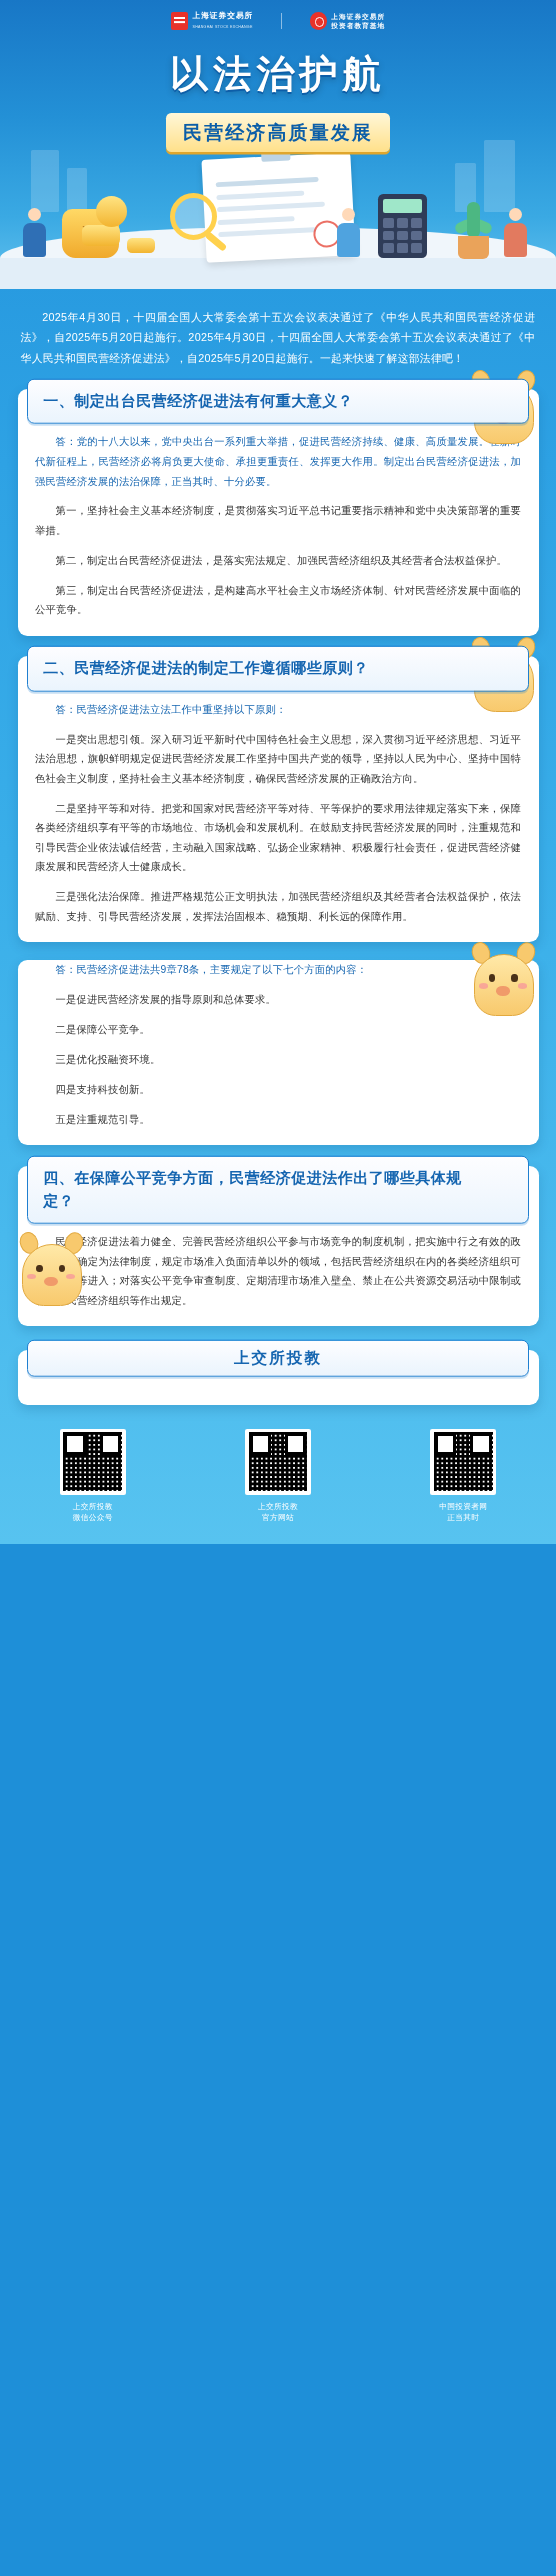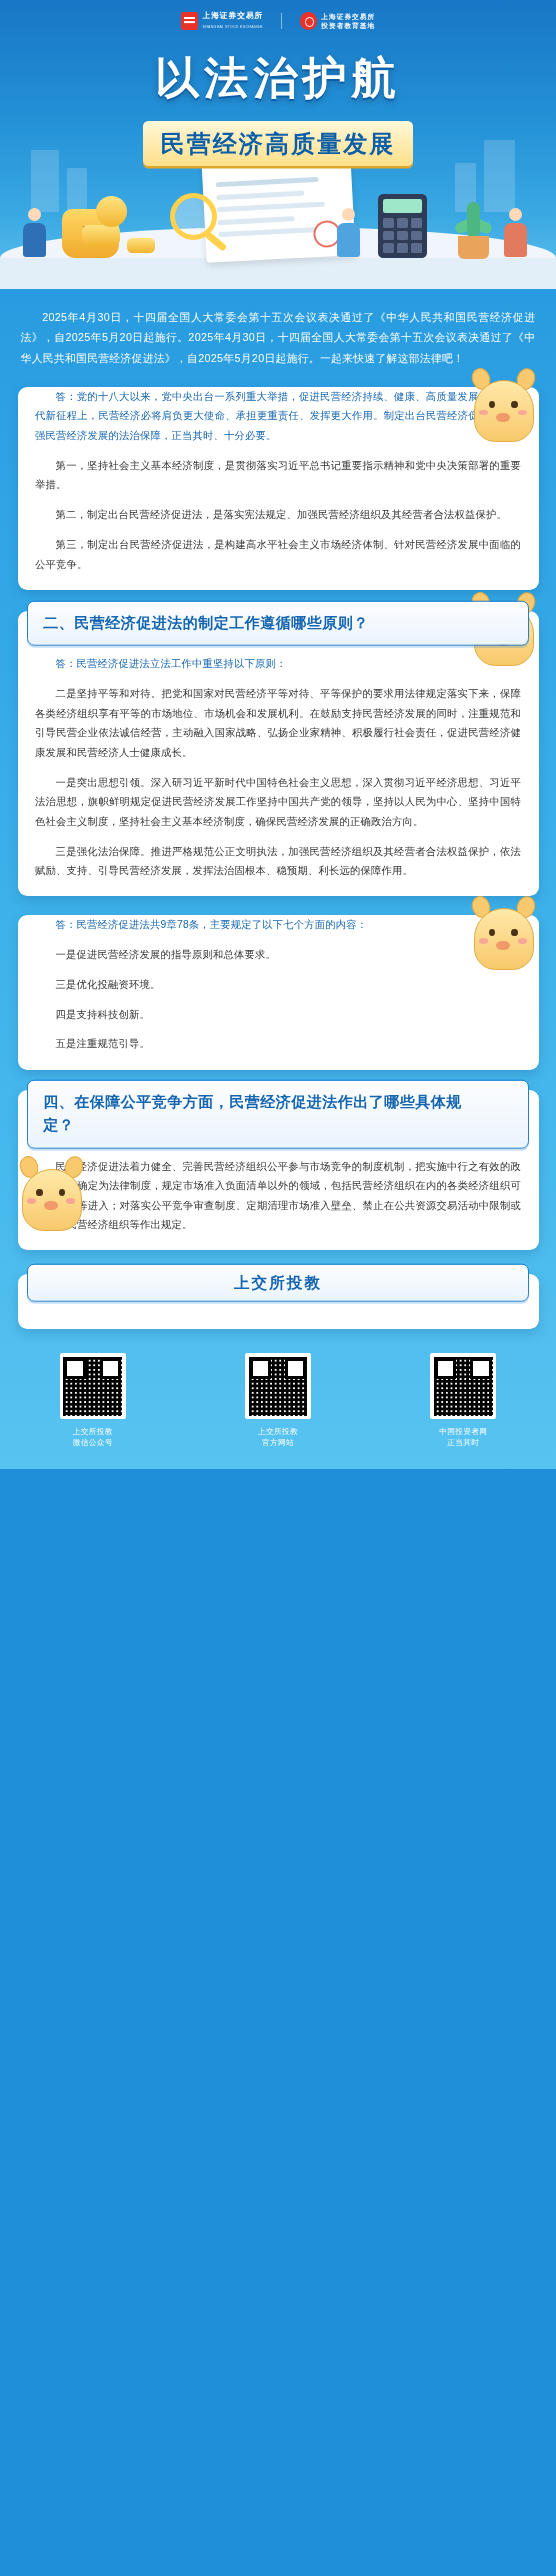--- a/index.html
+++ b/index.html
@@ -19,21 +19,21 @@
 
   
   .header {
     position:relative;
     height:289px;
     background:linear-gradient(180deg,#1877c6 0%, #2390d6 40%, #3aa9e3 75%, #63c2ef 100%);
     overflow:hidden;
   }
   .logos {
     position:absolute; top:11.3px; left:0; width:100%;
-    display:flex; justify-content:center; align-items:center; gap:18px;
+    display:flex; justify-content:center; align-items:center; gap:28px;
     z-index:5;
   }
   .logo-box { display:flex; align-items:center; gap:4.1px; }
   .logo-mark {
     width:17.5px;height:17.5px;border-radius:2.1px;
     background:#e8322a; position:relative;
   }
   .logo-mark:after{
     content:""; position:absolute; left:3.6px; top:4.6px; width:10.3px;height:2.6px;
     background:#fff; box-shadow:0 4.1px 0 #fff;
@@ -46,32 +46,32 @@
     width:17.5px;height:17.5px;border-radius:50%;
     background:#e8322a;position:relative;
   }
   .logo-box2 .logo-mark2:after{
     content:"";position:absolute;left:5.2px;top:5.2px;width:7.2px;height:7.2px;
     border:1.5px solid #fff;border-radius:50%;
   }
 
   .title-wrap { position:absolute; top:49px; left:0; width:100%; text-align:center; z-index:6;}
   .title-main {
-    font-size:44px; font-weight:bold; color:#fff; letter-spacing:5.2px;
+    font-size:38px; font-weight:bold; color:#fff; letter-spacing:5.2px;
     text-shadow:0 2.1px 0 #0d5ea8, 0 3.1px 7.2px rgba(0,0,0,.25);
     font-family:"Liberation Serif","DejaVu Serif",serif;
   }
   .title-sub-box {
     margin:13.4px auto 0; display:inline-block;
     background:linear-gradient(180deg,#fff7d8,#ffe08a);
     border-radius:5.2px; padding:6.2px 17.5px;
     box-shadow:0 2.6px 0 #e0a62c;
   }
   .title-sub {
-    font-size:24px; font-weight:bold; color:#0b5ea8; letter-spacing:2.1px;
+    font-size:19px; font-weight:bold; color:#0b5ea8; letter-spacing:2.1px;
     font-family:"Liberation Serif","DejaVu Serif",serif;
   }
 
   
   .illus { position:absolute; left:0; bottom:0; width:556px; height:155px; }
   .ground {
     position:absolute; bottom:0; left:0; width:556px; height:62px;
     background:#f0f6fb; border-radius:50% 50% 0 0 / 31px 31px 0 0;
   }
   .ground2{
@@ -368,20 +368,23 @@
     <div class="mascot m-right">
       <span class="m-ear l"></span>
         <span class="m-ear r"></span>
       <span class="m-body"></span>
       <span class="m-eye l"></span>
         <span class="m-eye r"></span>
       <span class="m-cheek l"></span>
         <span class="m-cheek r"></span>
       <span class="m-nose"></span>
     </div>
+    <div class="card-head">
+      <h2>一、制定出台民营经济促进法有何重大意义？</h2>
+    </div>
     <div class="card-body">
       <p class="ans">答：党的十八大以来，党中央出台一系列重大举措，促进民营经济持续、健康、高质量发展。在新时代新征程上，民营经济必将肩负更大使命、承担更重责任、发挥更大作用。制定出台民营经济促进法，加强民营经济发展的法治保障，正当其时、十分必要。</p>
       <p>第一，坚持社会主义基本经济制度，是贯彻落实习近平总书记重要指示精神和党中央决策部署的重要举措。</p>
       <p>第二，制定出台民营经济促进法，是落实宪法规定、加强民营经济组织及其经营者合法权益保护。</p>
       <p>第三，制定出台民营经济促进法，是构建高水平社会主义市场经济体制、针对民营经济发展中面临的公平竞争。</p>
     </div>
   </div>
 
   <div class="card">
     <div class="mascot m-right">
@@ -392,40 +395,41 @@
         <span class="m-eye r"></span>
       <span class="m-cheek l"></span>
         <span class="m-cheek r"></span>
       <span class="m-nose"></span>
     </div>
     <div class="card-head">
       <h2>二、民营经济促进法的制定工作遵循哪些原则？</h2>
     </div>
     <div class="card-body">
       <p class="ans">答：民营经济促进法立法工作中重坚持以下原则：</p>
+      <p>一是突出思想引领。深入研习近平新时代中国特色社会主义思想，深入贯彻习近平经济思想、习近平法治思想，旗帜鲜明规定促进民营经济发展工作坚持中国共产党的领导，坚持以人民为中心、坚持中国特色社会主义制度，坚持社会主义基本经济制度，确保民营经济发展的正确政治方向。</p>
       <p>二是坚持平等和对待。把党和国家对民营经济平等对待、平等保护的要求用法律规定落实下来，保障各类经济组织享有平等的市场地位、市场机会和发展机利。在鼓励支持民营经济发展的同时，注重规范和引导民营企业依法诚信经营，主动融入国家战略、弘扬企业家精神、积极履行社会责任，促进民营经济健康发展和民营经济人士健康成长。</p>
-      <p>一是突出思想引领。深入研习近平新时代中国特色社会主义思想，深入贯彻习近平经济思想、习近平法治思想，旗帜鲜明规定促进民营经济发展工作坚持中国共产党的领导，坚持以人民为中心、坚持中国特色社会主义制度，坚持社会主义基本经济制度，确保民营经济发展的正确政治方向。</p>
       <p>三是强化法治保障。推进严格规范公正文明执法，加强民营经济组织及其经营者合法权益保护，依法赋励、支持、引导民营经济发展，发挥法治固根本、稳预期、利长远的保障作用。</p>
     </div>
   </div>
 
   <div class="card">
     <div class="mascot m-right">
       <span class="m-ear l"></span>
         <span class="m-ear r"></span>
       <span class="m-body"></span>
       <span class="m-eye l"></span>
         <span class="m-eye r"></span>
       <span class="m-cheek l"></span>
         <span class="m-cheek r"></span>
       <span class="m-nose"></span>
     </div>
     <div class="card-body">
       <p class="ans">答：民营经济促进法共9章78条，主要规定了以下七个方面的内容：</p>
       <p>一是促进民营经济发展的指导原则和总体要求。</p>
+      <p>二是保障公平竞争。</p>
       <p>三是优化投融资环境。</p>
       <p>四是支持科技创新。</p>
       <p>五是注重规范引导。</p>
     </div>
   </div>
 
   <div class="card">
     <div class="mascot m-left">
       <span class="m-ear l"></span>
         <span class="m-ear r"></span>

